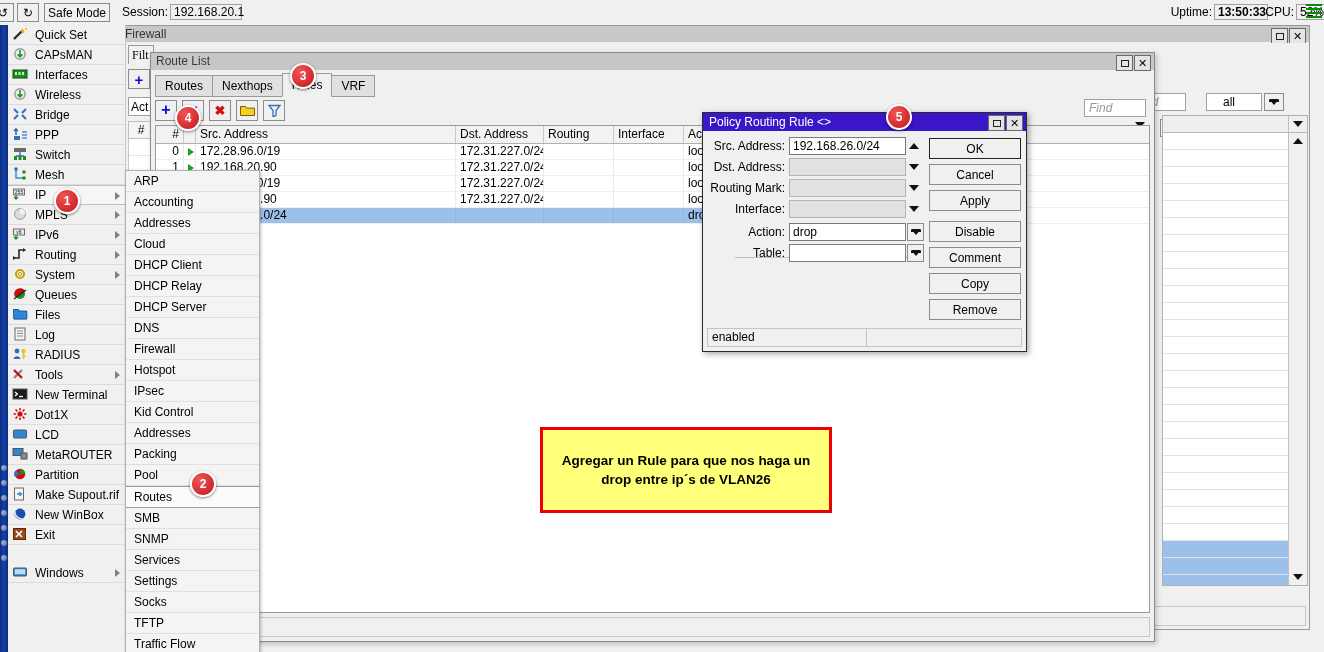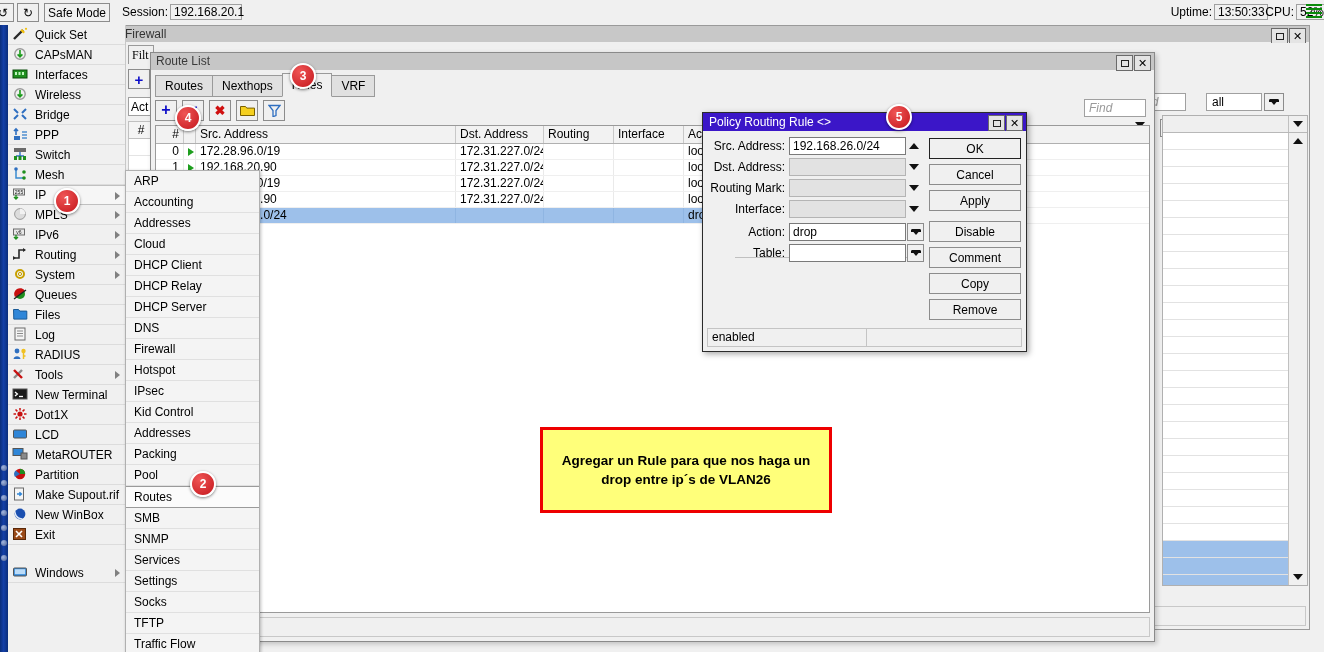--- a/index.html
+++ b/index.html
@@ -19,21 +19,21 @@
   }
   .tb-btn.sq{width:22px;height:19px;}
   #btn-undo{left:-8px;top:3px;}
   #btn-redo{left:17px;top:3px;}
   #btn-safemode{left:44px;top:3px;width:66px;height:19px;}
   #sess-label{left:122px;top:5px;color:#000;}
   #sess-value{left:170px;top:4px;width:72px;height:16px;border:1px solid #a0a0a0;background:#f0f0f0;
     box-sizing:border-box;padding:0 3px;line-height:15px;font-size:12px;}
   #uptime-label{right:112px;top:5px;}
   #uptime-value{right:56px;top:4px;width:54px;height:16px;border:1px solid #a0a0a0;background:#f0f0f0;
-    box-sizing:border-box;padding:0 3px;line-height:15px;font-size:12px;}
+    box-sizing:border-box;padding:0 3px;line-height:15px;font-size:12px;font-weight:bold;}
   #cpu-label{right:30px;top:5px;}
   #cpu-value{right:-6px;top:4px;width:34px;height:16px;border:1px solid #a0a0a0;background:#f0f0f0;
     box-sizing:border-box;padding:0 3px;line-height:15px;font-size:12px;}
   #cpu-graph{right:2px;top:4px;width:16px;height:16px;}
   #cpu-graph i{display:block;height:2px;background:#0a8a0a;margin-bottom:2px;}
 
   
   #desktop{left:0;top:25px;width:1324px;height:627px;background:#f0f0f0;}
 
   
@@ -80,21 +80,21 @@
     background:#f4f4f4;box-sizing:border-box;font-size:12px;line-height:17px;text-align:center;overflow:hidden;}
   #fw-leftcol{position:absolute;left:6px;top:96px;width:26px;bottom:40px;border:1px solid #c8c8c8;
     border-top:none;background:#fff;box-sizing:border-box;}
   #fw-leftcol i{display:block;height:16px;border-bottom:1px solid #e4e4e4;}
 
   
   #fw-find{position:absolute;right:122px;top:50px;width:56px;height:18px;border:1px solid #a0a0a0;
     background:#fff;box-sizing:border-box;font-size:12px;color:#9a9a9a;font-style:italic;
     padding-left:4px;line-height:17px;}
   #fw-allsel{position:absolute;right:46px;top:50px;width:56px;height:18px;border:1px solid #a0a0a0;
-    background:#fff;box-sizing:border-box;font-size:12px;padding-left:5px;line-height:17px;}
+    background:#fff;box-sizing:border-box;font-size:12px;padding-left:16px;line-height:17px;}
   #fw-allbtn{position:absolute;right:24px;top:50px;width:20px;height:18px;border:1px solid #8c8c8c;
     background:#f0f0f0;box-sizing:border-box;display:flex;align-items:center;justify-content:center;}
   .dd-arrow{width:0;height:0;border-left:5px solid transparent;border-right:5px solid transparent;
     border-top:6px solid #111;}
   .dd-arrow.bar{position:relative;}
   .dd-arrow.bar:after{content:"";position:absolute;left:-5px;top:-5px;width:10px;height:2px;background:#111;}
 
   #fw-dd2{position:absolute;right:128px;top:76px;width:20px;height:18px;border:1px solid #8c8c8c;
     background:#f0f0f0;box-sizing:border-box;display:flex;align-items:center;justify-content:center;}
   #fw-plus2{position:absolute;right:102px;top:76px;width:20px;height:18px;border:1px solid #8c8c8c;

